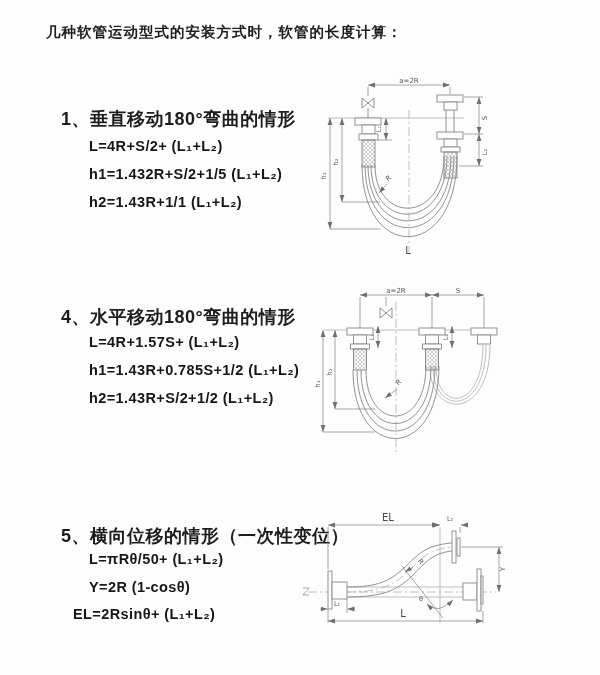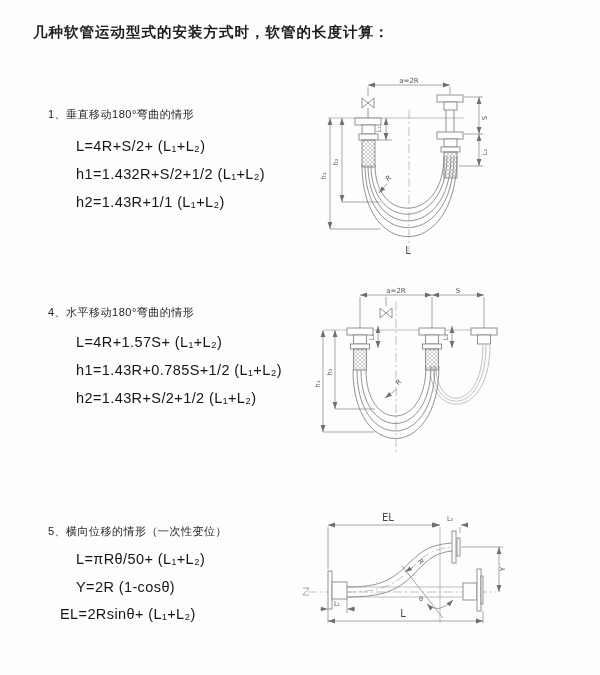--- a/index.html
+++ b/index.html
@@ -1,23 +1,23 @@
 <!DOCTYPE html>
 <html><head>
 <meta charset="utf-8">
 <style>
   html,body{margin:0;padding:0;}
   body{
     width:600px;height:675px;background:#fdfdfd;position:relative;overflow:hidden;
     font-family:"Liberation Sans","DejaVu Sans",sans-serif;color:#1d1d1d;
   }
-  .abs{position:absolute;white-space:nowrap;}
+  .abs{position:absolute;white-space:nowrap;margin-left:13px;}
   .title{left:33px;top:23px;font-size:14.5px;font-weight:bold;letter-spacing:1px;}
-  .heading{font-size:11px;font-weight:normal;letter-spacing:0.5px;}
-  .formula{font-size:14.5px;font-weight:normal;letter-spacing:0.4px;color:#161616;}
+  .heading{font-size:18px;font-weight:bold;letter-spacing:0.5px;}
+  .formula{font-size:14.5px;font-weight:bold;letter-spacing:0.4px;color:#161616;}
   
   .s1h{left:48px;top:107px;} .s1f1{left:76px;top:138px;} .s1f2{left:76px;top:166px;} .s1f3{left:76px;top:194px;}
   .s2h{left:48px;top:305px;} .s2f1{left:76px;top:334px;} .s2f2{left:76px;top:362px;} .s2f3{left:76px;top:390px;}
   .s3h{left:48px;top:524px;} .s3f1{left:76px;top:551px;} .s3f2{left:76px;top:579px;} .s3f3{left:60px;top:606px;}
   
   .dsvg{position:absolute;}
   #d1svg{left:310px;top:72px;}
   #d2svg{left:310px;top:282px;}
   #d3svg{left:300px;top:505px;}
   svg text{font-family:"DejaVu Sans","Liberation Sans",sans-serif;fill:#555;}
@@ -42,21 +42,21 @@
     <marker id="arr" viewBox="0 0 10 10" refX="10" refY="5" markerWidth="7" markerHeight="7" markerUnits="userSpaceOnUse" orient="auto-start-reverse">
       <path d="M0,1.6 L10,5 L0,8.4 z" fill="#6f6f6f"></path>
     </marker>
   </defs>
 </svg>
 
 <div class="abs title">几种软管运动型式的安装方式时，软管的长度计算：</div>
 
 <div class="abs heading s1h">1、垂直移动180°弯曲的情形</div>
 <div class="abs formula s1f1">L=4R+S/2+ (L₁+L₂)</div>
-<div class="abs formula s1f2">h1=1.432R+S/2+1/2 (L₁+L₂)</div>
+<div class="abs formula s1f2">h1=1.432R+S/2+1/5 (L₁+L₂)</div>
 <div class="abs formula s1f3">h2=1.43R+1/1 (L₁+L₂)</div>
 
 <div class="abs heading s2h">4、水平移动180°弯曲的情形</div>
 <div class="abs formula s2f1">L=4R+1.57S+ (L₁+L₂)</div>
 <div class="abs formula s2f2">h1=1.43R+0.785S+1/2 (L₁+L₂)</div>
 <div class="abs formula s2f3">h2=1.43R+S/2+1/2 (L₁+L₂)</div>
 
 <div class="abs heading s3h">5、横向位移的情形（一次性变位）</div>
 <div class="abs formula s3f1">L=πRθ/50+ (L₁+L₂)</div>
 <div class="abs formula s3f2">Y=2R (1-cosθ)</div>

